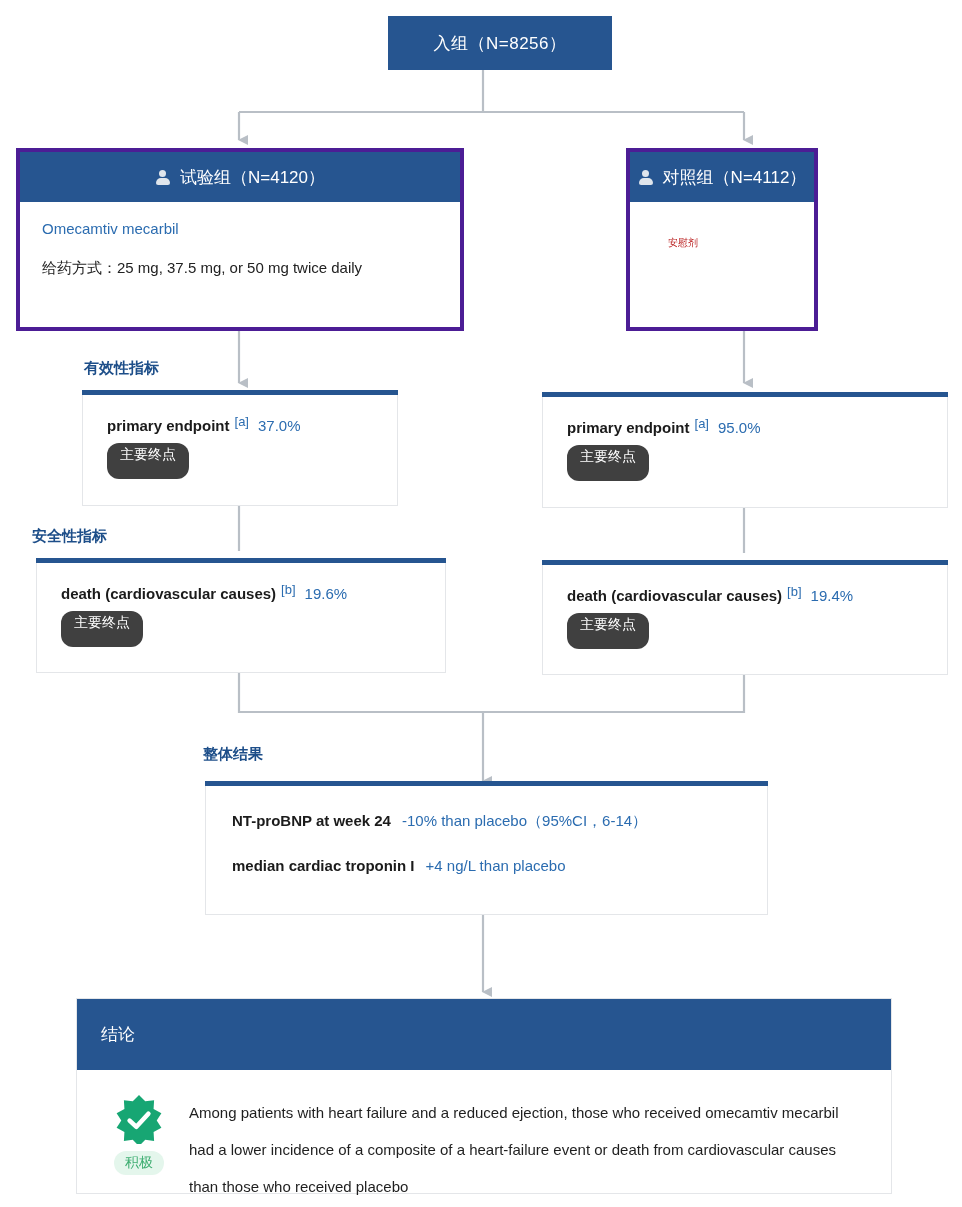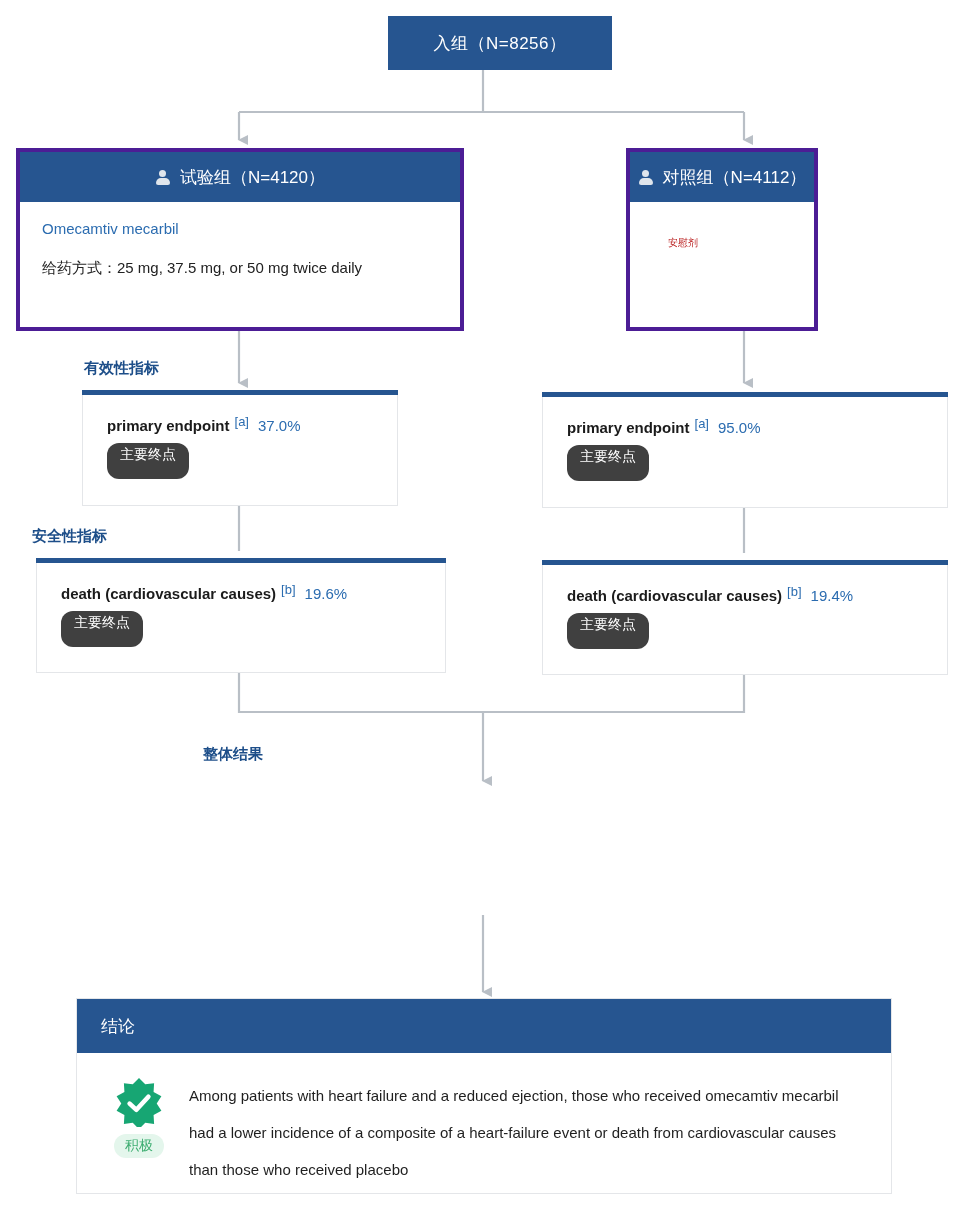--- a/index.html
+++ b/index.html
@@ -192,21 +192,21 @@
     top: 998px;
     width: 816px;
     height: 196px;
     background: #ffffff;
     border: 1px solid #e4e6e9;
     box-sizing: border-box;
   }
   .conclusion .conc-head {
     background: #265590;
     color: #ffffff;
-    height: 54px;
+    height: 71px;
     display: flex;
     align-items: center;
     padding-left: 24px;
     font-size: 17px;
   }
   .conclusion .conc-body {
     display: flex;
     gap: 14px;
     padding: 24px 30px 0 26px;
   }
@@ -346,20 +346,33 @@
         <span class="metric-name">death (cardiovascular causes)</span>
         <span class="metric-ref">[b]</span>
         <span class="metric-value">19.4%</span>
       </div>
       <span class="tag">主要终点</span>
     </div>
   </div>
 
   <div class="section-label" style="left:203px; top:745px;">整体结果</div>
 
+  <div class="card" style="left:205px; top:786px; width:563px; height:129px;">
+    <div class="accent"></div>
+    <div class="card-inner" style="padding:26px 24px 18px 26px;">
+      <div class="overall-line">
+        <span class="overall-key">NT-proBNP at week 24</span>
+        <span class="overall-val">-10% than placebo（95%CI，6-14）</span>
+      </div>
+      <div class="overall-line">
+        <span class="overall-key">median cardiac troponin I</span>
+        <span class="overall-val">+4 ng/L than placebo</span>
+      </div>
+    </div>
+  </div>
 
   <div class="conclusion">
     <div class="conc-head">
       <span>结论</span>
     </div>
     <div class="conc-body">
       <div class="badge-col">
         <svg width="50" height="50" viewBox="0 0 48 48">
           <path fill="#17a673" d="M24 1 L30 7 L38.5 6 L38 14.5 L45.5 18.5
                                   L41 25.5 L45.5 32.5 L38 36.5 L38.5 45

